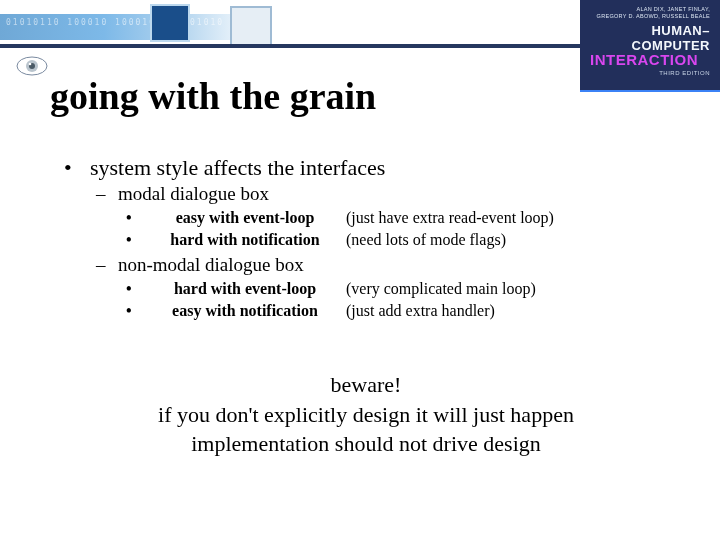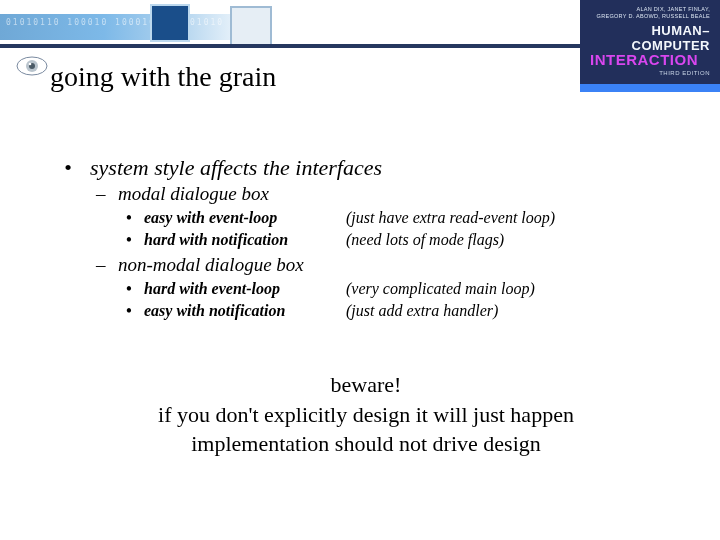--- a/index.html
+++ b/index.html
@@ -74,21 +74,21 @@
   }
   
   .bookcover {
     position: absolute;
     top: 0; right: 0;
     width: 140px; height: 92px;
     background: #222f5b;
     color: #fff;
     box-sizing: border-box;
     padding: 6px 10px 4px 10px;
-    border-bottom: 8px solid #3b82f6;
+    border-bottom: 2px solid #3b82f6;
   }
   .bookcover .authors {
     font-family: Arial, sans-serif;
     font-size: 5.5px;
     line-height: 1.2;
     text-align: right;
     letter-spacing: 0.3px;
     color: #d9e3f0;
   }
   .bookcover .title1 {
@@ -125,32 +125,32 @@
     display: flex;
     align-items: center;
     justify-content: center;
   }
   .eyewrap svg { width: 32px; height: 22px; }
 
   
   .title {
     position: absolute;
     left: 50px;
-    top: 61px;
-    font-size: 28px;
-    font-weight: normal;
+    top: 74px;
+    font-size: 38px;
+    font-weight: bold;
   }
   .body {
     position: absolute;
     left: 60px;
     top: 155px;
     right: 40px;
     font-size: 22px;
   }
-  ul { margin: 0; padding: 0; list-style: none; font-style: italic; }
+  ul { margin: 0; padding: 0; list-style: none; }
   .l1 > li {
     padding-left: 30px;
     position: relative;
     margin-bottom: 4px;
   }
   .l1 > li::before {
     content: "•";
     position: absolute;
     left: 4px; top: 0;
     font-size: 22px;
@@ -180,20 +180,21 @@
     position: relative;
     line-height: 1.35;
   }
   .l3 > li::before {
     content: "•";
     position: absolute;
     left: 8px; top: 0;
   }
   .l3 .row {
     display: flex;
+    text-align: center;
   }
   .l3 .left {
     width: 202px;
     flex: 0 0 202px;
   }
   .l3 .right {
     font-weight: normal;
   }
   
   .beware {

